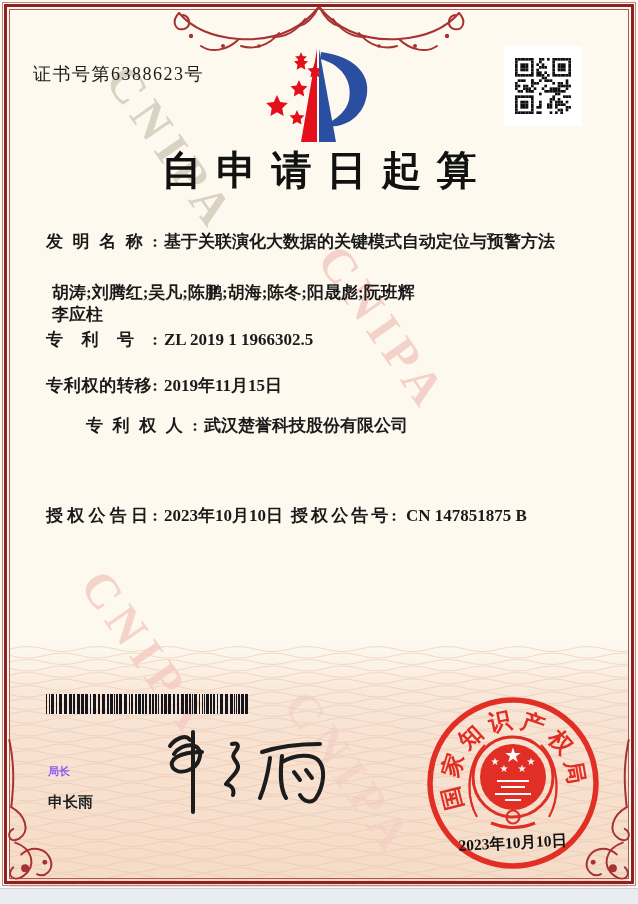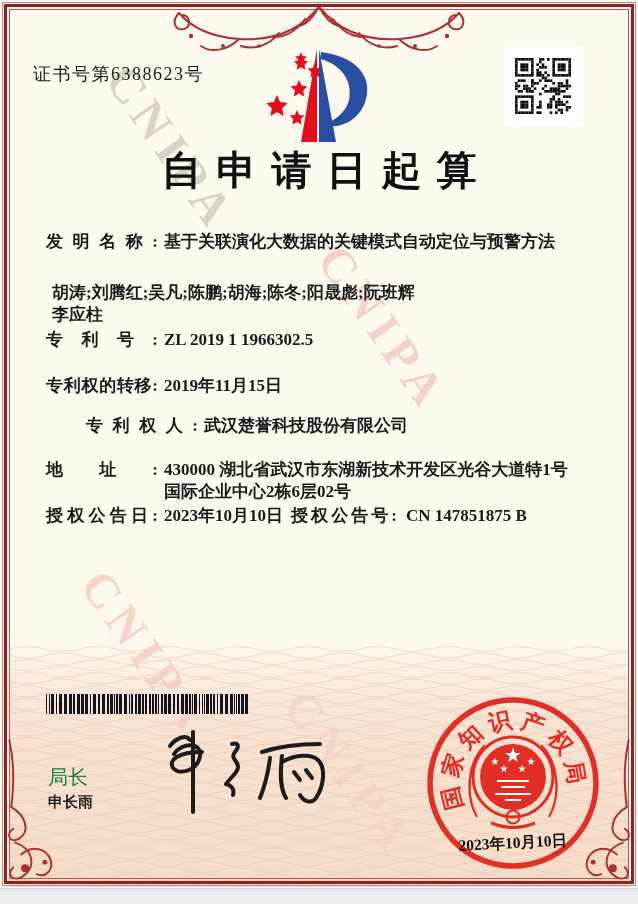--- a/index.html
+++ b/index.html
@@ -25,21 +25,21 @@
   .lbl{display:inline-block;width:112px;text-align:justify;text-align-last:justify;
       vertical-align:top;}
   .val{display:inline-block;margin-left:6px;vertical-align:top;max-width:424px;}
   .lbl2{position:absolute;left:245px;top:0;width:106px;display:inline-block;
       text-align:justify;text-align-last:justify;}
   .val2{position:absolute;left:360px;top:0;}
   .paras{position:absolute;left:46px;top:541px;width:549px;font-size:13.6px;
       line-height:23px;font-style:italic;color:#222;}
   .paras p{margin:0 0 3px 0;text-indent:2em;text-align:justify;}
   .sig-title{position:absolute;left:48px;top:764px;font-family:"Liberation Sans","DejaVu Sans",sans-serif;
-      font-size:20px;font-weight:400;color:#15803d;}
+      font-size:11px;font-weight:700;color:#8b5cf6;}
   .sig-name{position:absolute;left:48px;top:793px;font-family:Liberation Mono, monospace;
       font-size:15px;font-weight:600;color:#222;}
   svg{display:block;}
   .abs{position:absolute;}
 </style>
 </head>
 <body>
 
 <div class="page">
 
@@ -377,23 +377,20 @@
   </div>
   <div class="row" style="top:329px;">
     <span class="lbl">专利号:</span><span class="val">ZL 2019 1 1966302.5</span>
   </div>
   <div class="row" style="top:375px;">
     <span class="lbl">专利权的转移:</span><span class="val">2019年11月15日</span>
   </div>
   <div class="row" style="top:415px;margin-left:40px;">
     <span class="lbl">专利权人:</span><span class="val">武汉楚誉科技股份有限公司</span>
   </div>
-  <div class="row" style="top:459px;">
-    <span class="lbl">地址:</span><span class="val"><div>430000 湖北省武汉市东湖新技术开发区光谷大道特1号</div><div>国际企业中心2栋6层02号</div></span>
-  </div>
   <div class="row" style="top:505px;">
     <span class="lbl">授权公告日:</span><span class="val">2023年10月10日</span>
     <span class="lbl2">授权公告号:</span>
     <span class="val2">CN 147851875 B</span>
   </div>
 
 
   <svg id="barcode" class="abs" style="left:46px;top:694px;" width="206" height="20">
       <rect x="0" y="0" width="1" height="20" fill="#15151d"></rect>
       <rect x="3" y="0" width="1" height="20" fill="#15151d"></rect>

